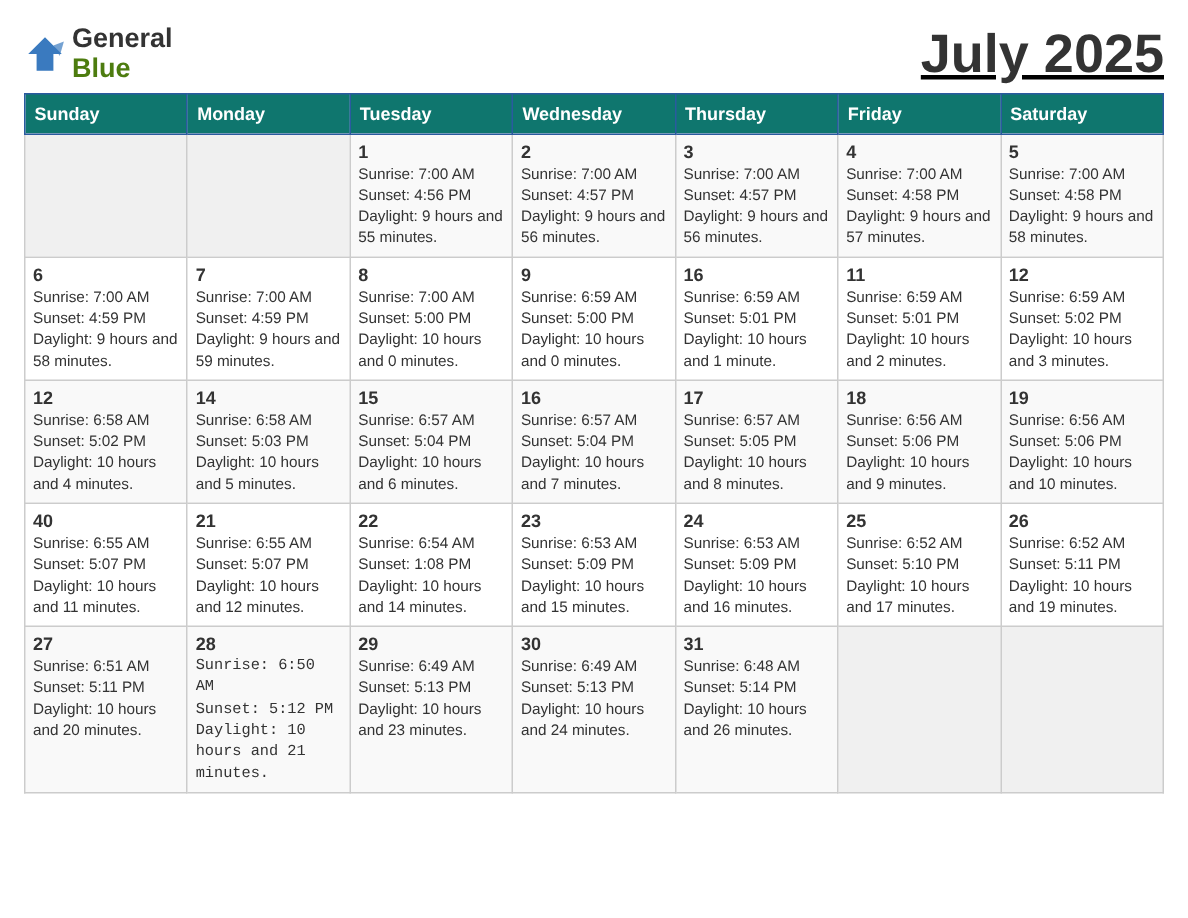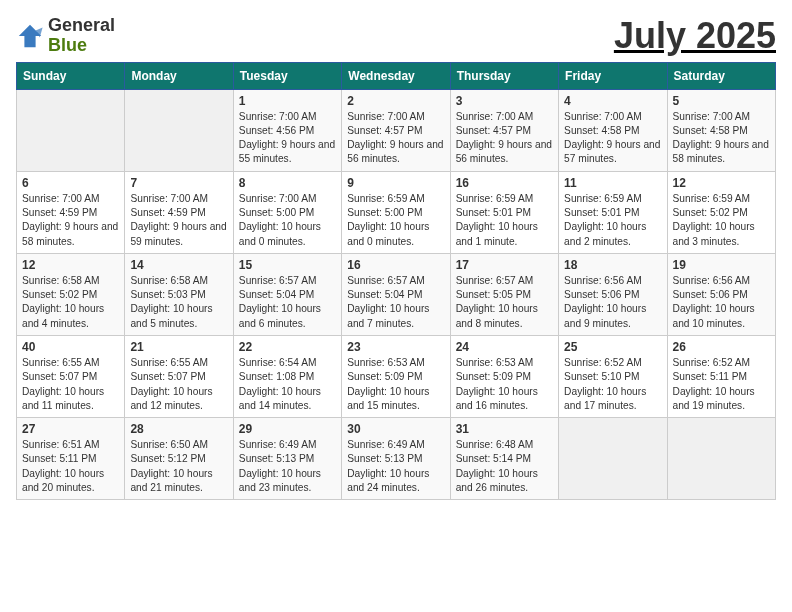--- a/index.html
+++ b/index.html
@@ -297,21 +297,21 @@
       </tr>
       <tr>
         <td>
           <span class="day-number">27</span>
           <div class="day-info" style="white-space: pre-line;">Sunrise: 6:51 AM
 Sunset: 5:11 PM
 Daylight: 10 hours and 20 minutes.</div>
         </td>
         <td>
           <span class="day-number">28</span>
-          <div class="day-info" style="white-space: pre-line;">Sunrise: 6:50 AM
+          <div class="day-info" style="white-space: pre-line; font-family: Liberation Mono, monospace;">Sunrise: 6:50 AM
 Sunset: 5:12 PM
 Daylight: 10 hours and 21 minutes.</div>
         </td>
         <td>
           <span class="day-number">29</span>
           <div class="day-info" style="white-space: pre-line;">Sunrise: 6:49 AM
 Sunset: 5:13 PM
 Daylight: 10 hours and 23 minutes.</div>
         </td>
         <td>

